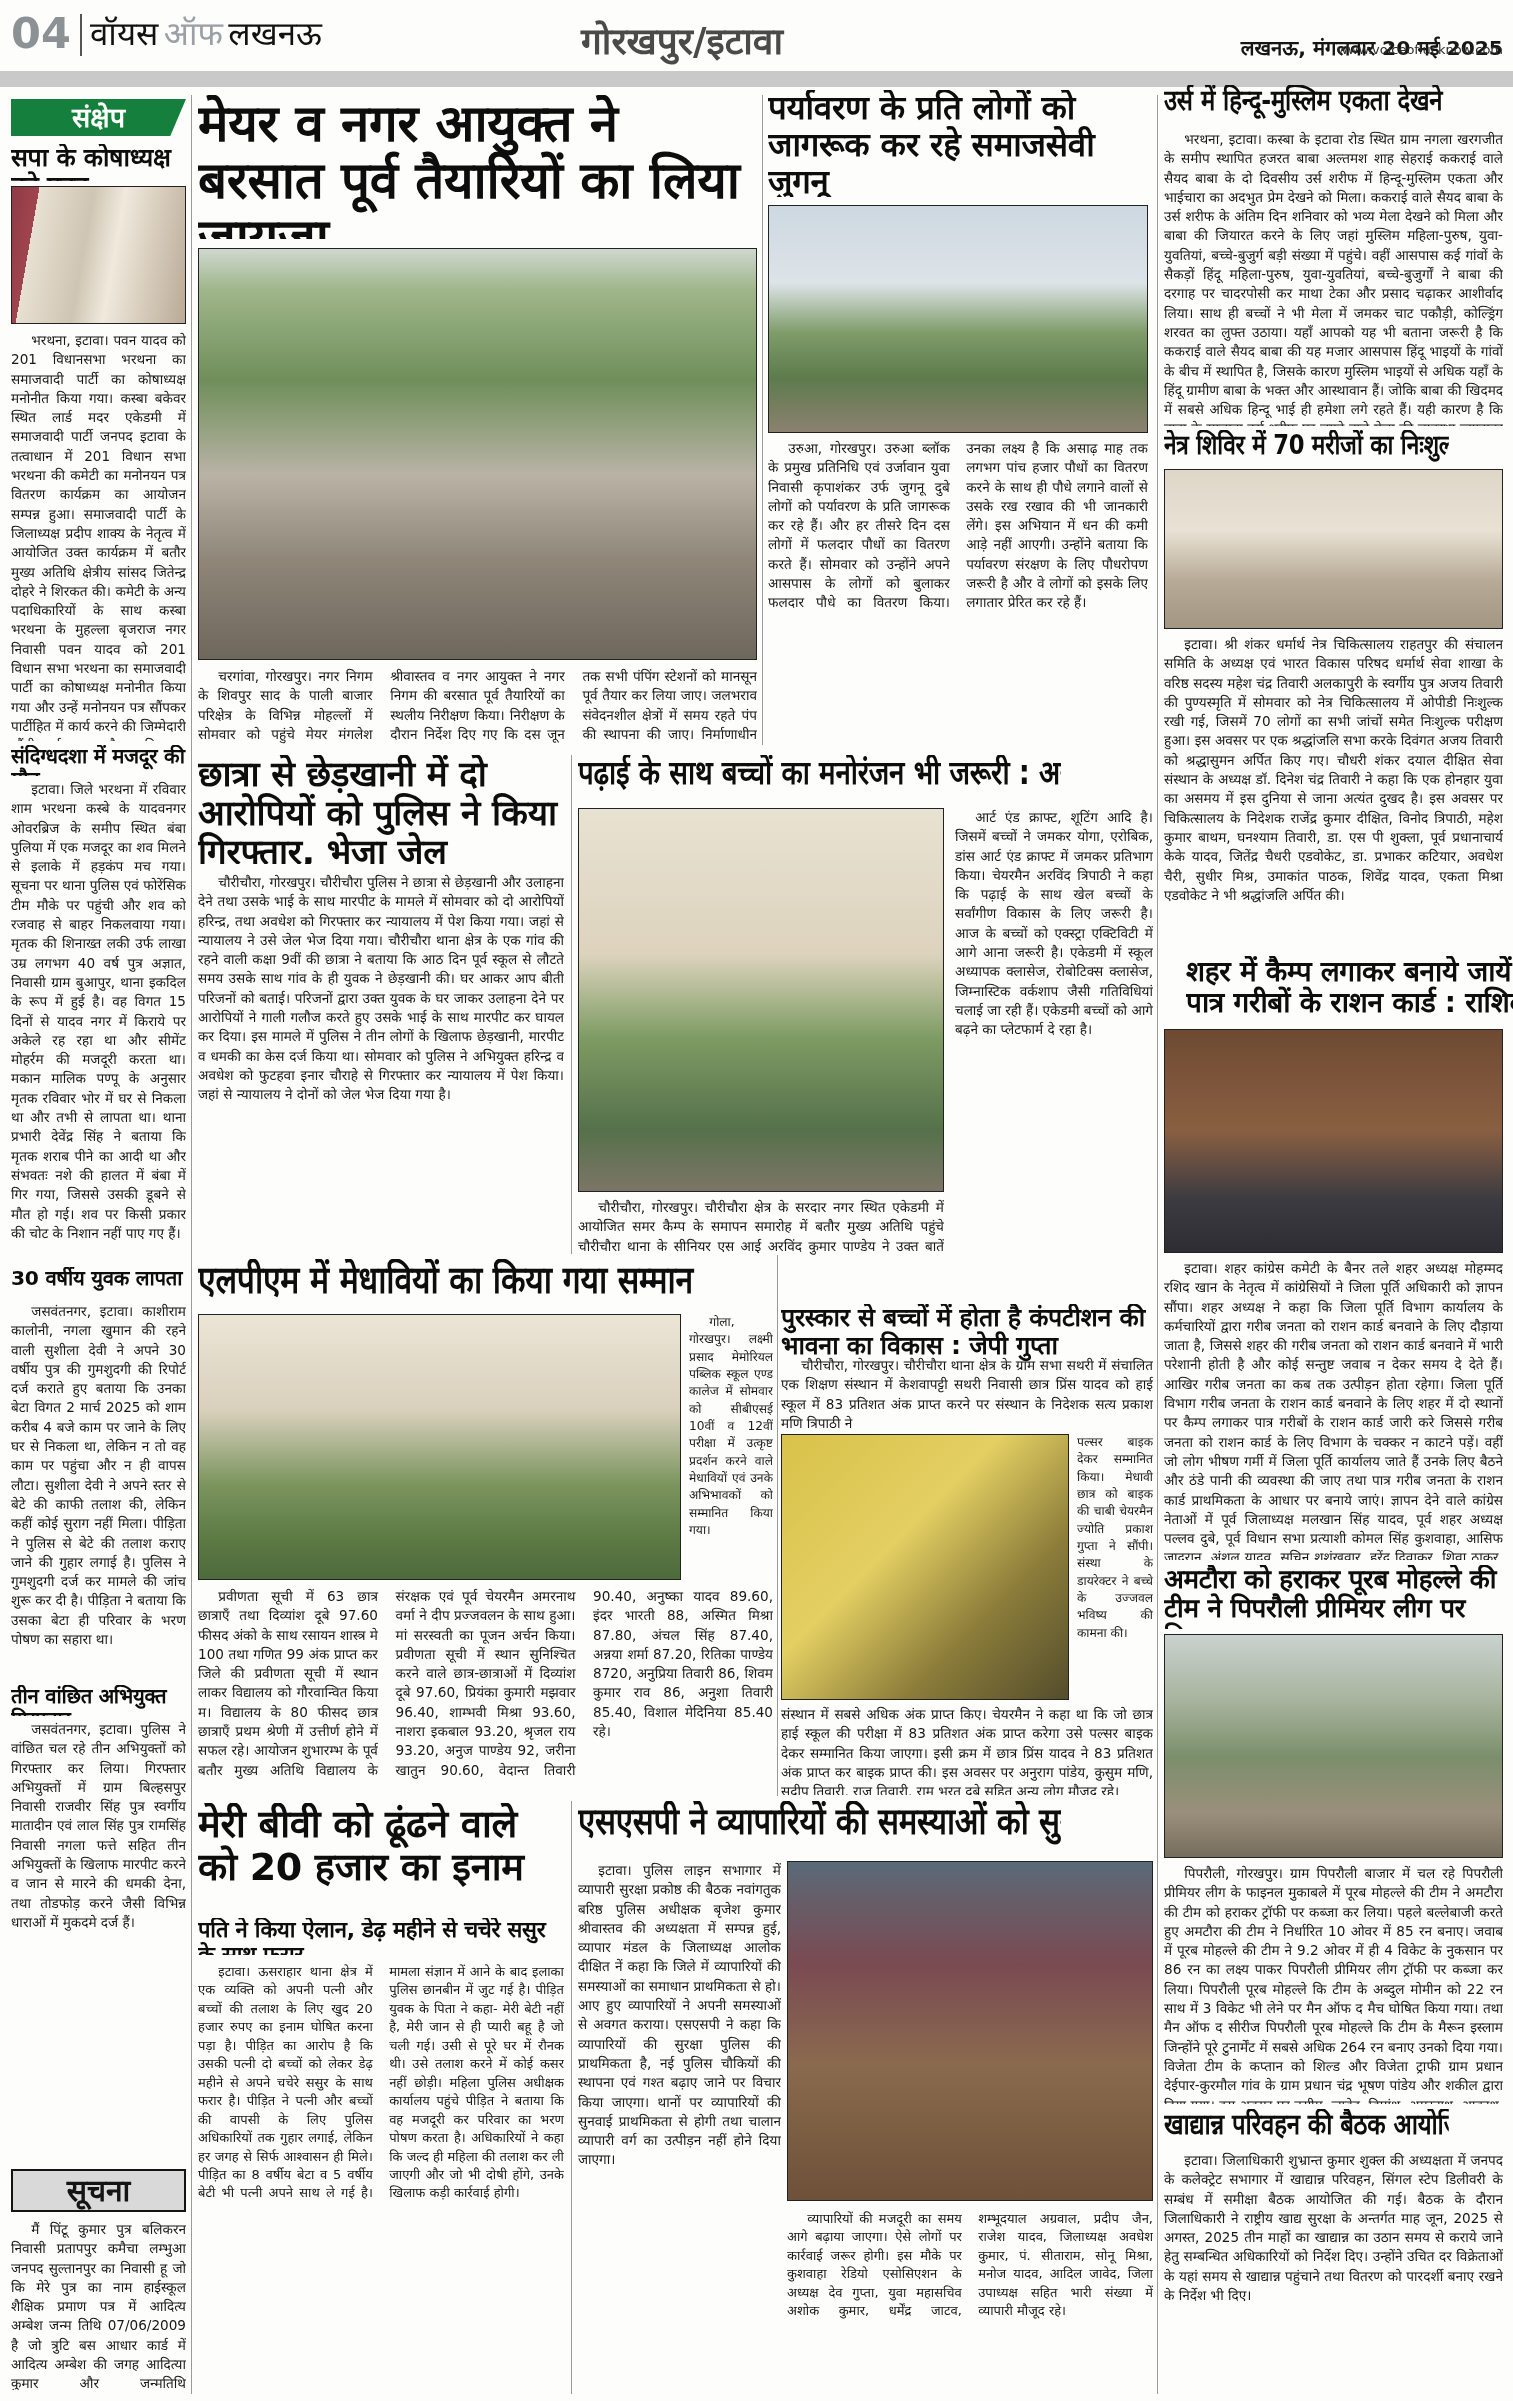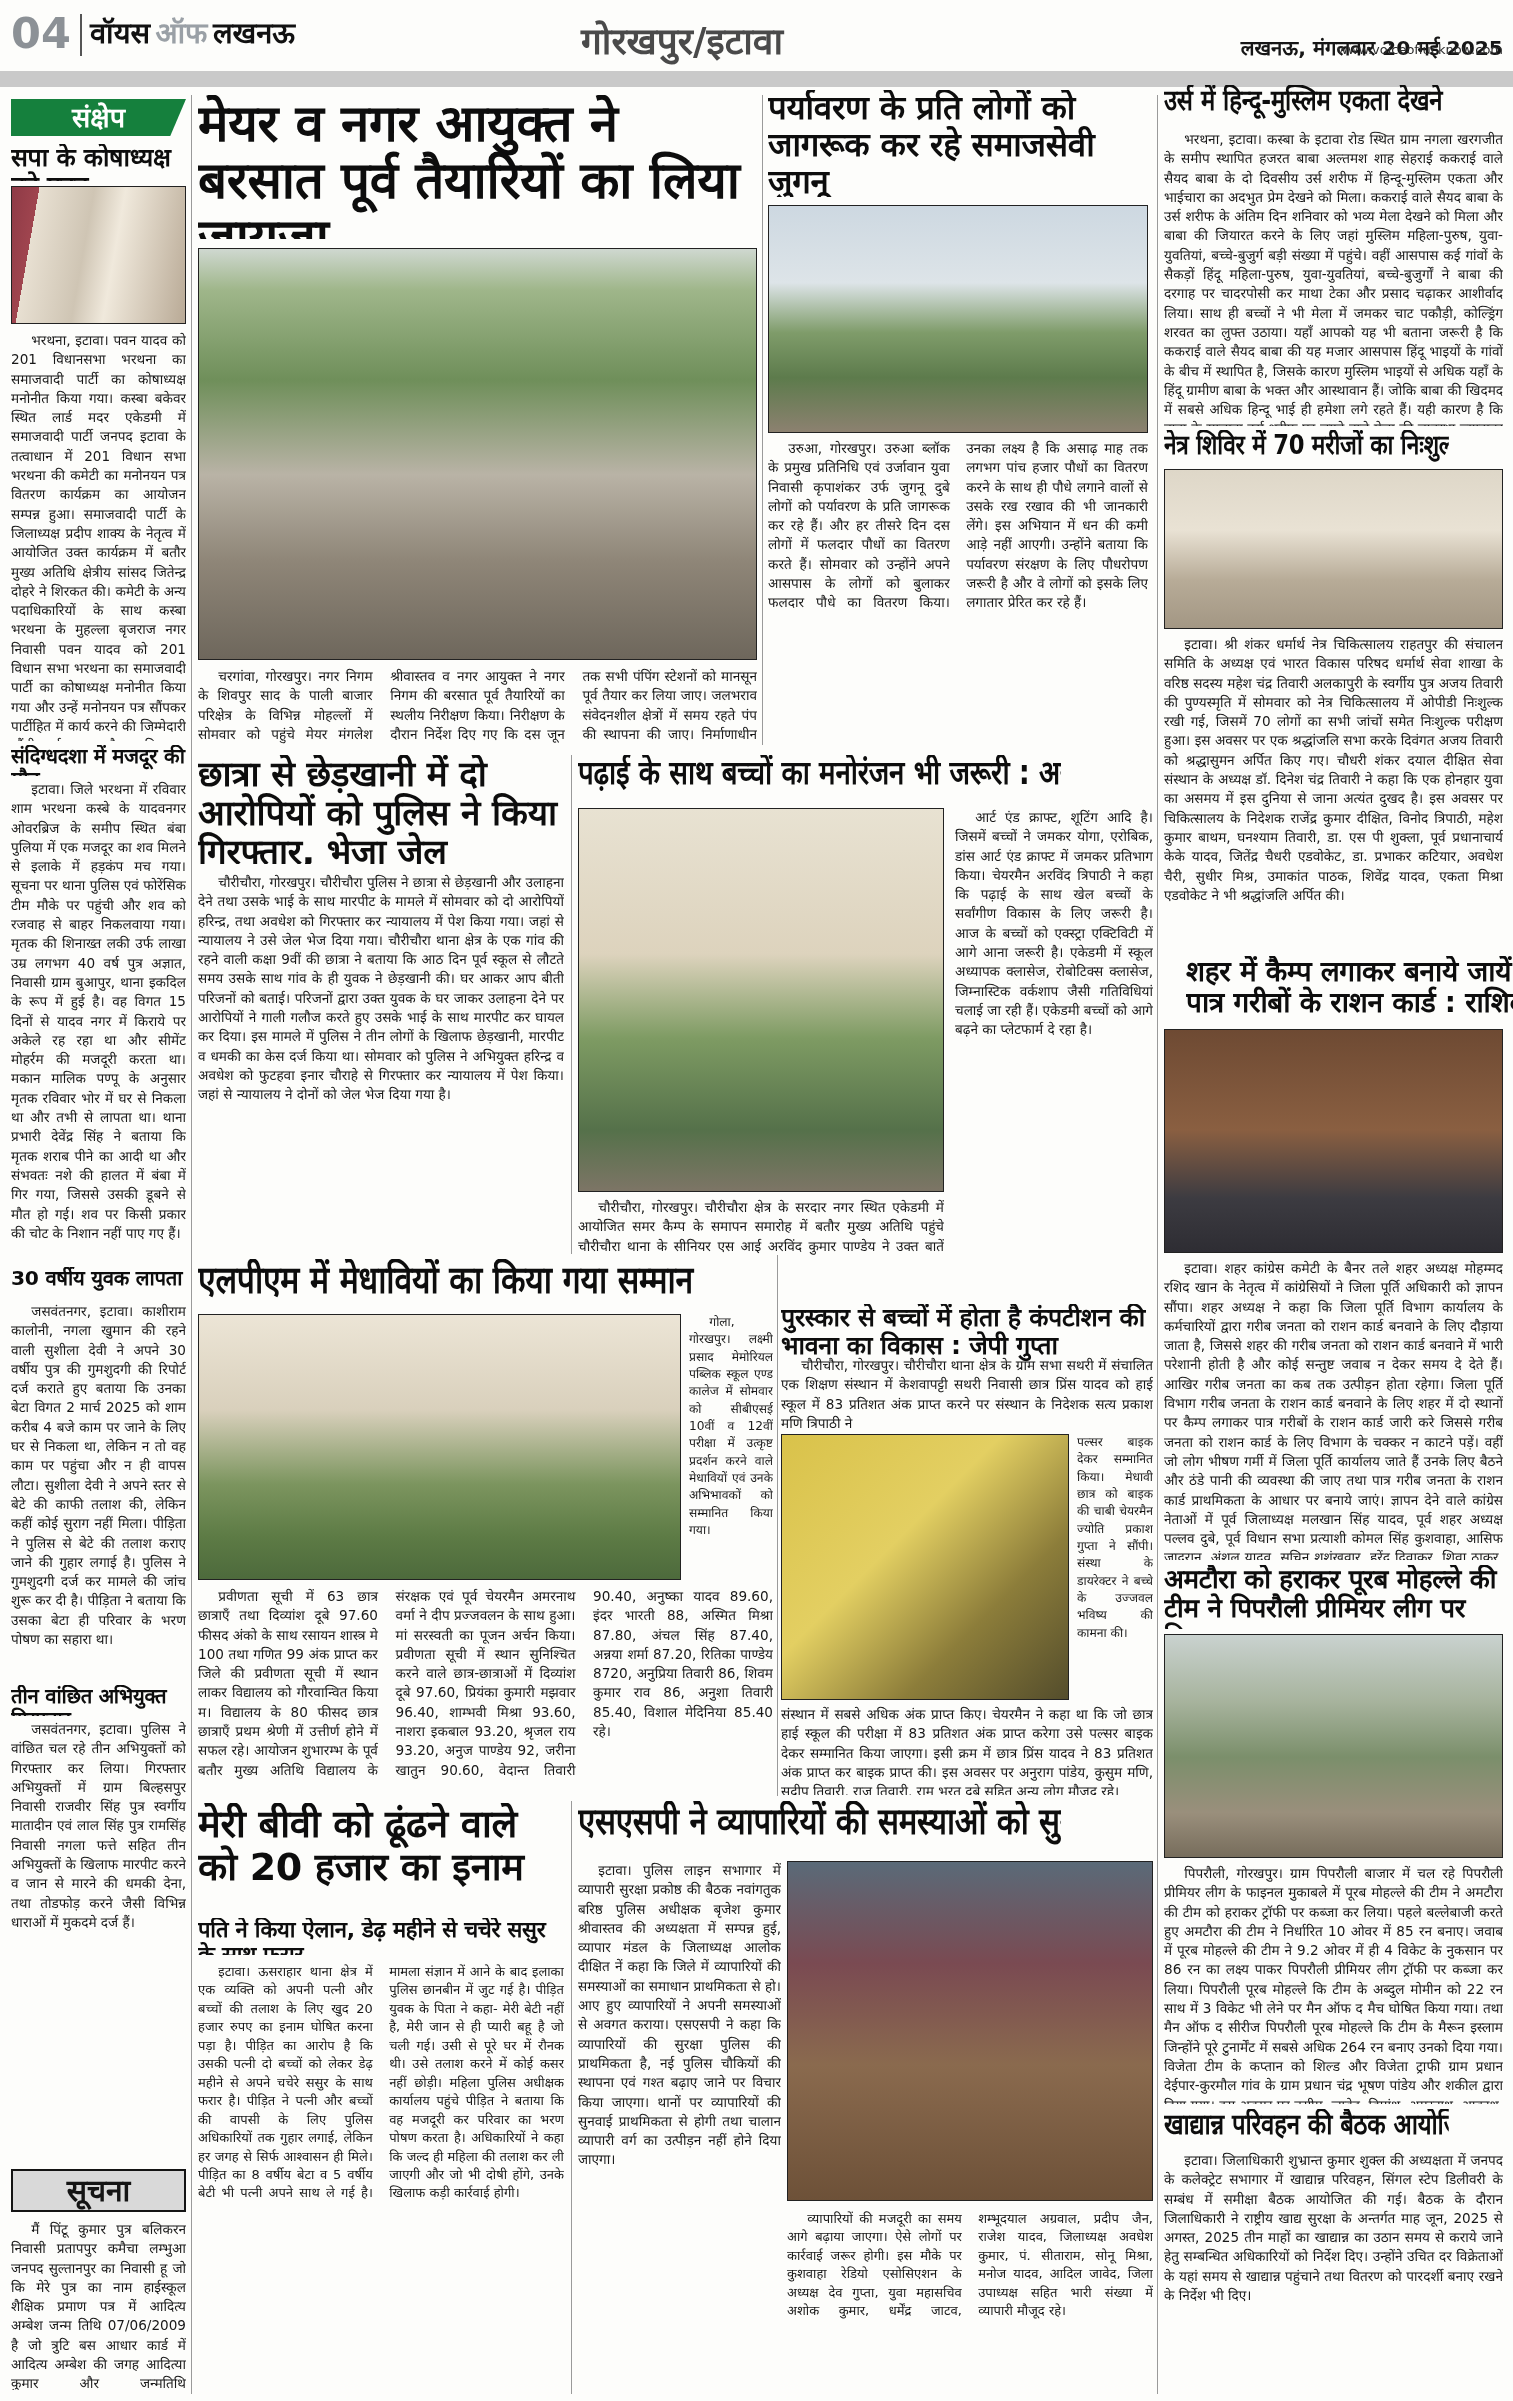--- a/index.html
+++ b/index.html
@@ -9,21 +9,21 @@
   .condense{transform:scaleX(.84);transform-origin:0 50%;width:119%;white-space:nowrap;}
   .bt{font-size:13.6px;line-height:1.42;text-align:justify;color:#181818;overflow:hidden;text-indent:20.3px;}
   .cols2{column-count:2;column-gap:16.3px;}
   .cols3{column-count:3;column-gap:17.6px;}
   .photo{border:0.7px solid #222;overflow:hidden;}
   .vsep{background:#9a9a9a;}
   .brief-box{background:#15803d;color:#fff;font-weight:700;font-size:27px;text-align:center;line-height:37px;clip-path:polygon(0 0,100% 0,91% 100%,0 100%);}
   .notice-box{background:#d9d9d9;border:2px solid #141414;font-weight:700;font-size:30px;text-align:center;line-height:39px;color:#141414;}
   .graybar{background:#c9c9c9;}
   .pageno{font-size:43px;font-weight:700;color:#8c9196;line-height:47px;}
-  .masthead{font-size:29px;font-weight:700;line-height:47px;white-space:nowrap;}
+  .masthead{font-size:33px;font-weight:400;line-height:47px;white-space:nowrap;}
   .masthead .w2{color:#9aa0a6;padding:0 5.4px;}
   .edition{font-size:37px;font-weight:700;color:#4a4a4a;text-align:left;white-space:nowrap;}
   .dateline{font-size:20.3px;font-weight:700;text-align:right;color:#161616;}
   .website{font-size:13px;text-align:right;color:#2e2e2e;}
   
   .ph-spa{background:linear-gradient(100deg,#8e3a46 0%,#a0454f 14%,#e8e0d2 14%,#cfc5b4 42%,#f0e9dc 58%,#b9aa96 100%);}
   .ph-mayor{background:linear-gradient(180deg,#cfd8d0 0%,#9fb68a 10%,#6f8f5a 32%,#b9b3a6 55%,#8f8678 76%,#6e675c 100%);}
   .ph-paryavaran{background:linear-gradient(180deg,#cdd8e1 0%,#dde4e8 34%,#7f9c6a 56%,#5d7b4c 76%,#8c8170 100%);}
   .ph-netra{background:linear-gradient(180deg,#ded7c8 0%,#e9e2d4 38%,#b7ab97 70%,#a39784 100%);}
   .ph-rashan{background:linear-gradient(180deg,#6e4a33 0%,#8a5f41 45%,#3c3b41 76%,#2e2d33 100%);}

